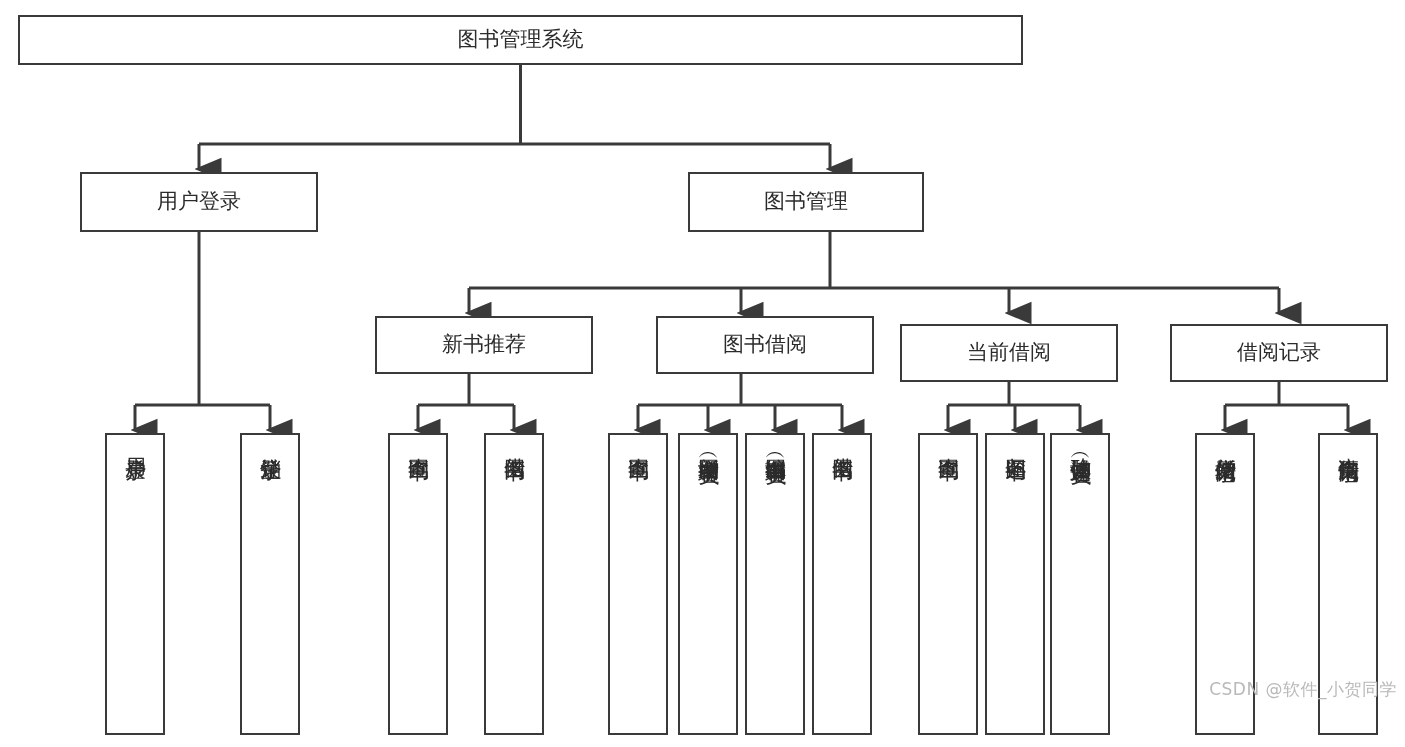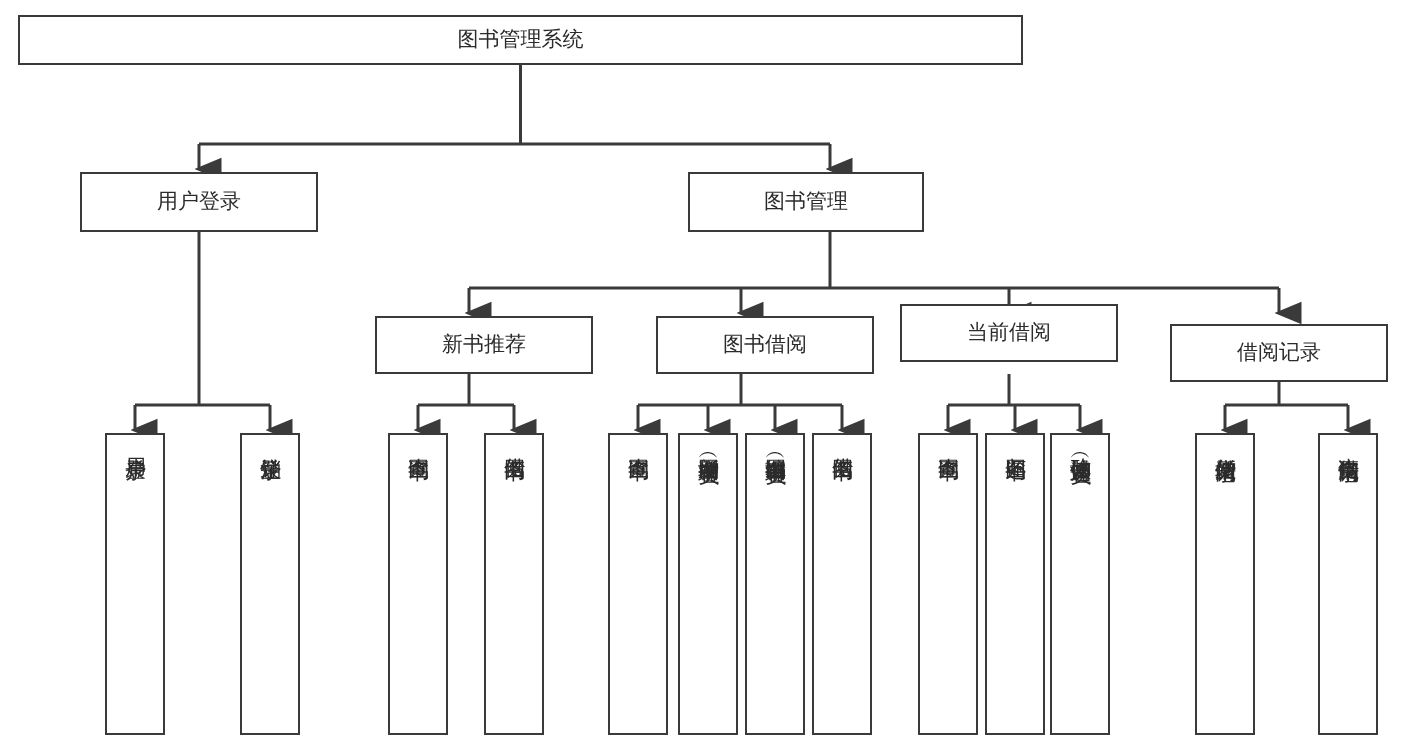--- a/index.html
+++ b/index.html
@@ -76,21 +76,21 @@
       </div>
       <div class="node h" style="left: 688px; top: 172px; width: 236px; height: 60px;">
         <span class="lbl-h">图书管理</span>
       </div>
       <div class="node h" style="left: 360px; top: 316px; width: 218px; height: 58px; margin-left: 15px;">
         <span class="lbl-h">新书推荐</span>
       </div>
       <div class="node h" style="left: 656px; top: 316px; width: 218px; height: 58px;">
         <span class="lbl-h">图书借阅</span>
       </div>
-      <div class="node h" style="left: 900px; top: 304px; width: 218px; height: 58px;">
+      <div class="node h" style="left: 900px; top: 324px; width: 218px; height: 58px;">
         <span class="lbl-h">当前借阅</span>
       </div>
       <div class="node h" style="left: 1170px; top: 324px; width: 218px; height: 58px;">
         <span class="lbl-h">借阅记录</span>
       </div>
       <div class="node v" style="left: 105px; top: 433px; width: 60px; height: 302px;">
         <span class="lbl-v">用户登录</span>
       </div>
       <div class="node v" style="left: 240px; top: 433px; width: 60px; height: 302px;">
         <span class="lbl-v">注销登录</span>
@@ -123,13 +123,14 @@
         <span class="lbl-v">确认归还（管理员）</span>
       </div>
       <div class="node v" style="left: 1195px; top: 433px; width: 60px; height: 302px;">
         <span class="lbl-v">新增借阅记录</span>
       </div>
       <div class="node v" style="left: 1318px; top: 433px; width: 60px; height: 302px;">
         <span class="lbl-v">查询借阅记录</span>
       </div>
     </div>
 
+  <div id="watermark">CSDN @软件_小贺同学</div>
 </div>
 
 </body></html>

